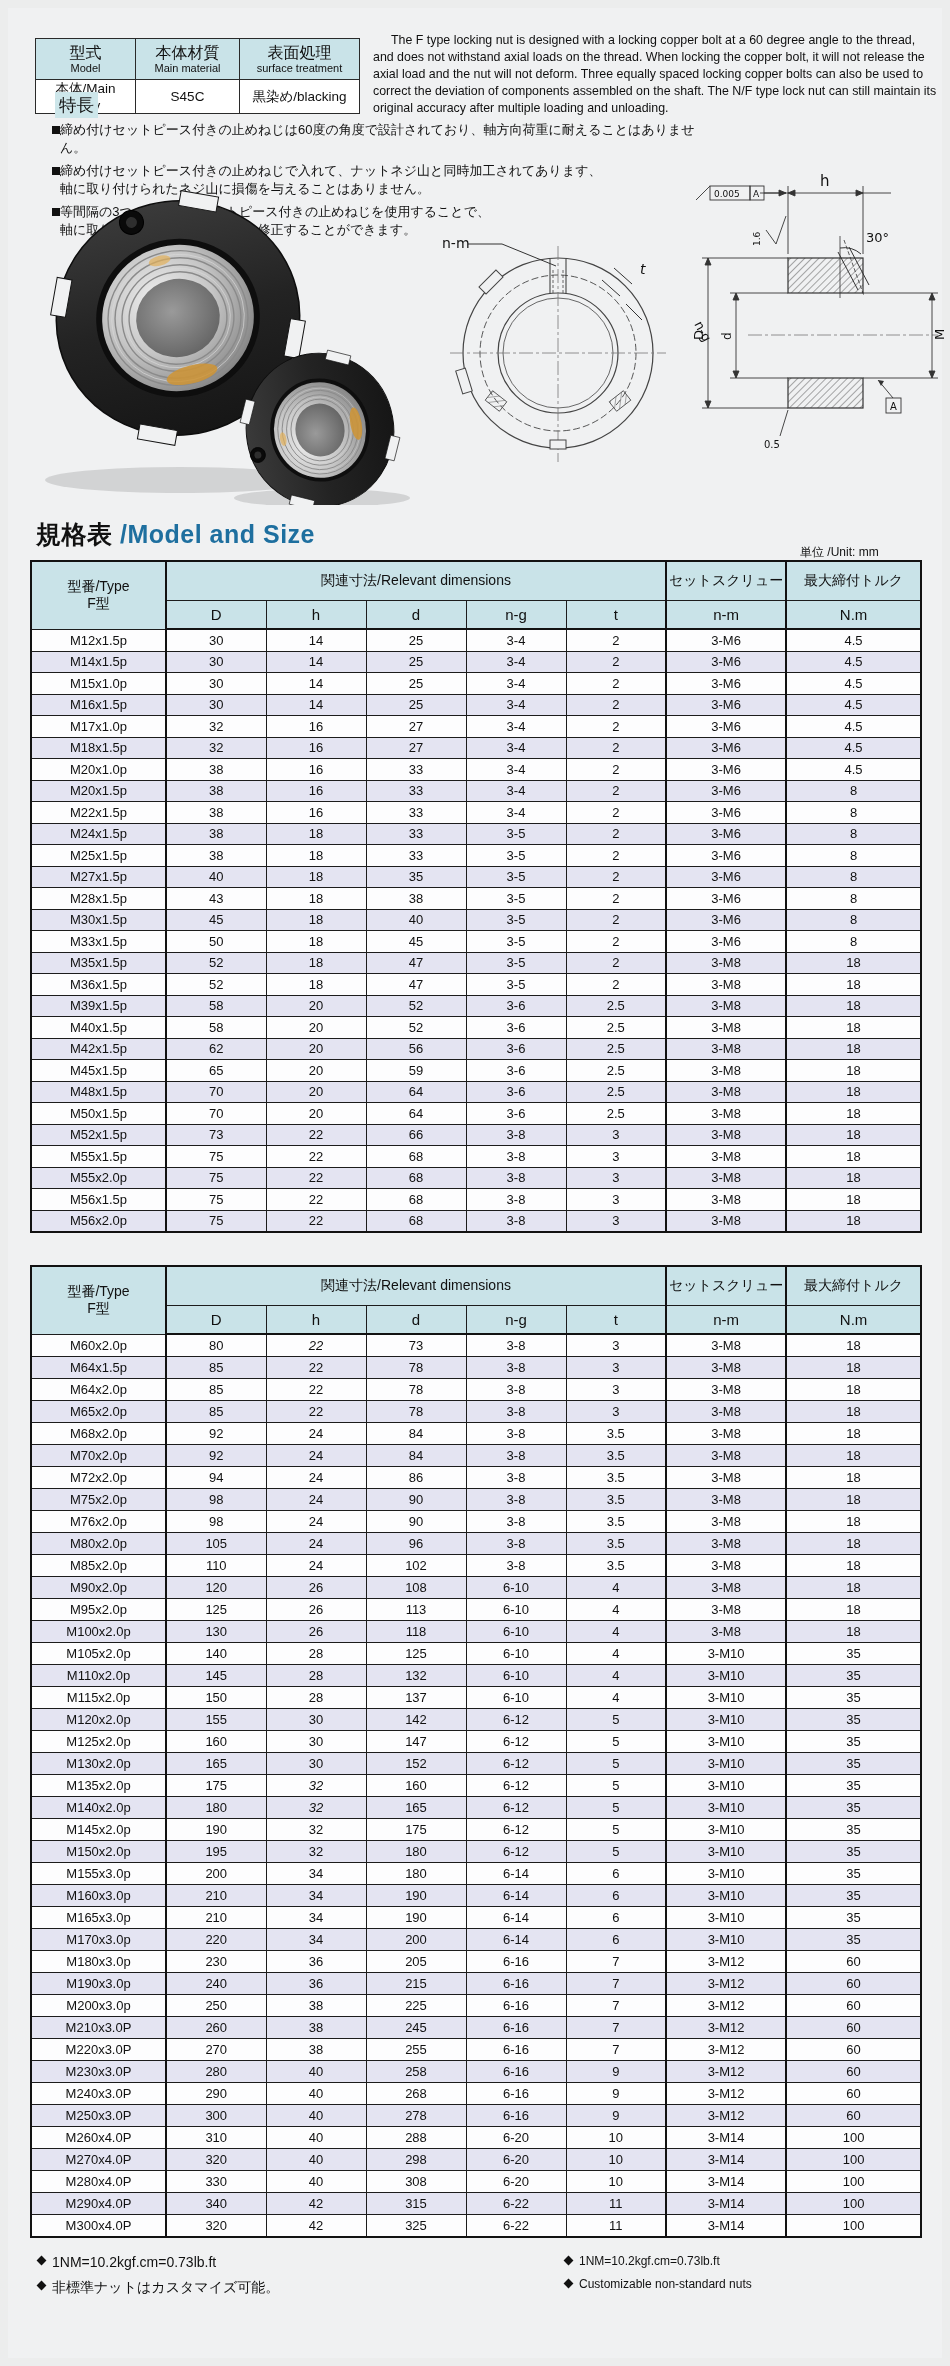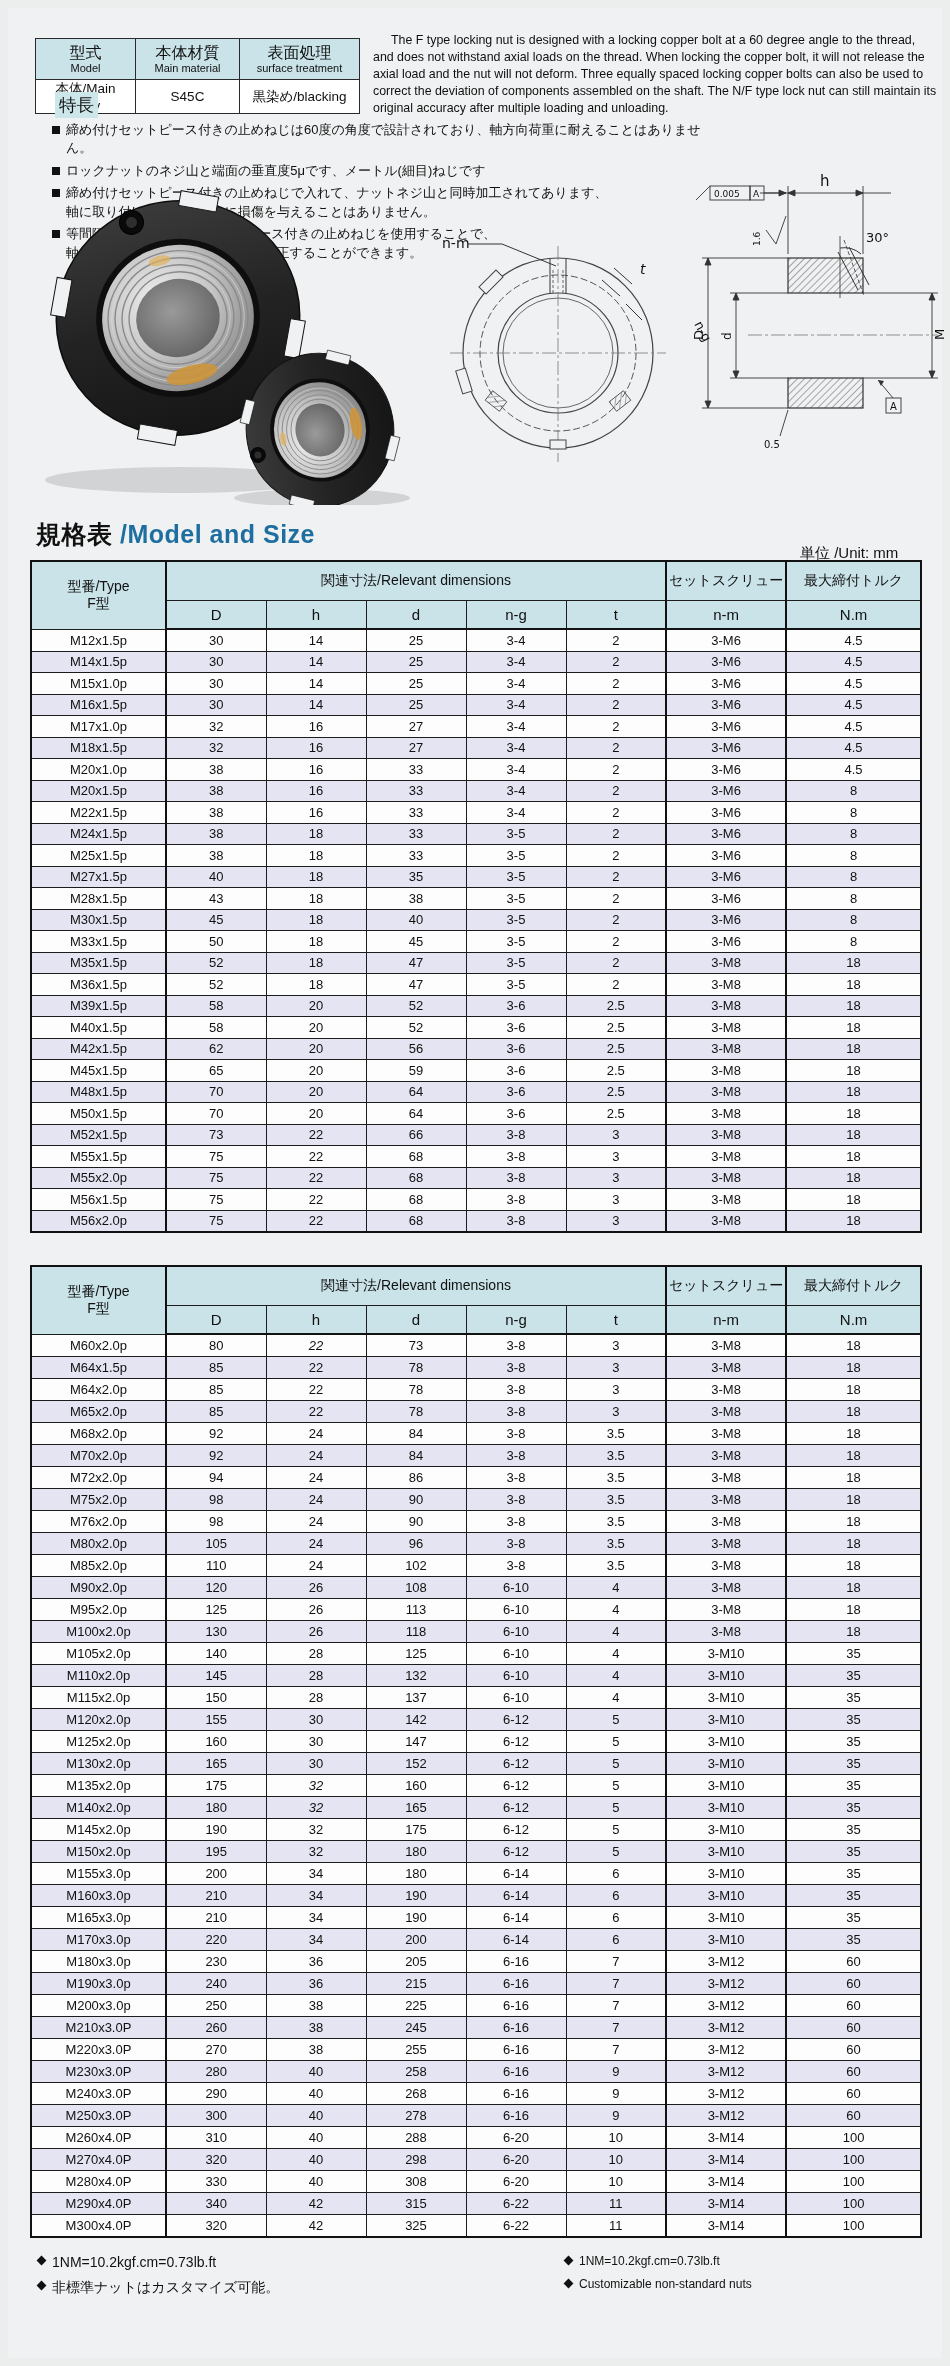--- a/index.html
+++ b/index.html
@@ -21,33 +21,33 @@
   .info-table th,.info-table td{border:1.5px solid #2a2a2a;text-align:center;padding:0 4px;}
   .info-table th{background:var(--header-bg);font-weight:normal;height:40px;}
   .info-table td{height:29px;font-size:13.5px;}
   .ith-jp{display:block;font-size:16px;line-height:1.1;}
   .ith-en{display:block;font-size:11px;line-height:1.1;}
 
   .desc{position:absolute;left:373px;top:20px;width:565px;font-size:12.4px;line-height:1.36;text-indent:18px;color:#101010;}
 
   .features-title{position:absolute;left:55px;top:92px;font-size:17.5px;background:var(--highlight);padding:1px 4px;}
   .features{position:absolute;left:52px;top:121px;width:660px;list-style:none;margin:0;padding:0;}
-  .features li{display:flex;gap:6px;margin-bottom:4px;font-size:13px;line-height:1.42;}
+  .features li{display:flex;margin-bottom:4px;font-size:13px;line-height:1.42;}
   .features .txt{white-space:pre-line;}
   .bullet-icon{flex:none;width:8px;height:8px;background:#111;margin-top:5px;}
 
   
   svg text{font-family:"DejaVu Sans","Liberation Sans",sans-serif;}
   .photos{position:absolute;left:20px;top:160px;}
   .front-svg{position:absolute;left:398px;top:228px;}
   .section-svg{position:absolute;left:688px;top:148px;}
 
   .size-title{position:absolute;left:36px;top:518px;font-size:25px;font-weight:600;letter-spacing:.5px;}
   .size-title .en{color:var(--title-blue);}
-  .unit{position:absolute;left:800px;top:544px;font-size:15px;}
+  .unit{position:absolute;left:800px;top:544px;font-size:12px;}
 
   
   table.spec{position:absolute;left:30px;width:890px;border-collapse:collapse;table-layout:fixed;background:#fdfdfe;border:2px solid #121212;}
   #table1{top:560px;}
   #table2{top:1265px;}
   .spec th,.spec td{border:1px solid var(--line);text-align:center;padding:0;overflow:hidden;}
   .spec thead th{background:var(--header-bg);font-weight:normal;font-size:14px;}
   .spec thead tr.h1 th{height:38px;}
   .spec thead tr.h2 th{height:27px;font-size:15px;border-bottom:2px solid #121212;}
   .spec thead th.gsep,.spec td.gsep{border-left:2px solid #121212;}
@@ -100,24 +100,20 @@
   </tbody>
     </table>
 
   <p class="desc">The F type locking nut is designed with a locking copper bolt at a 60 degree angle to the thread, and does not withstand axial loads on the thread. When locking the copper bolt, it will not release the axial load and the nut will not deform. Three equally spaced locking copper bolts can also be used to correct the deviation of components assembled on the shaft. The N/F type lock nut can still maintain its original accuracy after multiple loading and unloading.</p>
 
   <span class="features-title">特長</span>
   <ul class="features">
     <li>
         <span class="bullet-icon"></span>
         <span class="txt">締め付けセットピース付きの止めねじは60度の角度で設計されており、軸方向荷重に耐えることはありません。</span>
-      </li>
-    <li>
-        <span class="bullet-icon"></span>
-        <span class="txt">ロックナットのネジ山と端面の垂直度5μです、メートル(細目)ねじです</span>
       </li>
     <li>
         <span class="bullet-icon"></span>
         <span class="txt">締め付けセットピース付きの止めねじで入れて、ナットネジ山と同時加工されてあります、
 軸に取り付けられたネジ山に損傷を与えることはありません。</span>
       </li>
     <li>
         <span class="bullet-icon"></span>
         <span class="txt">等間隔の3つのロック用セットピース付きの止めねじを使用することで、
 軸に取り付けられた部品の偏差を修正することができます。</span>

